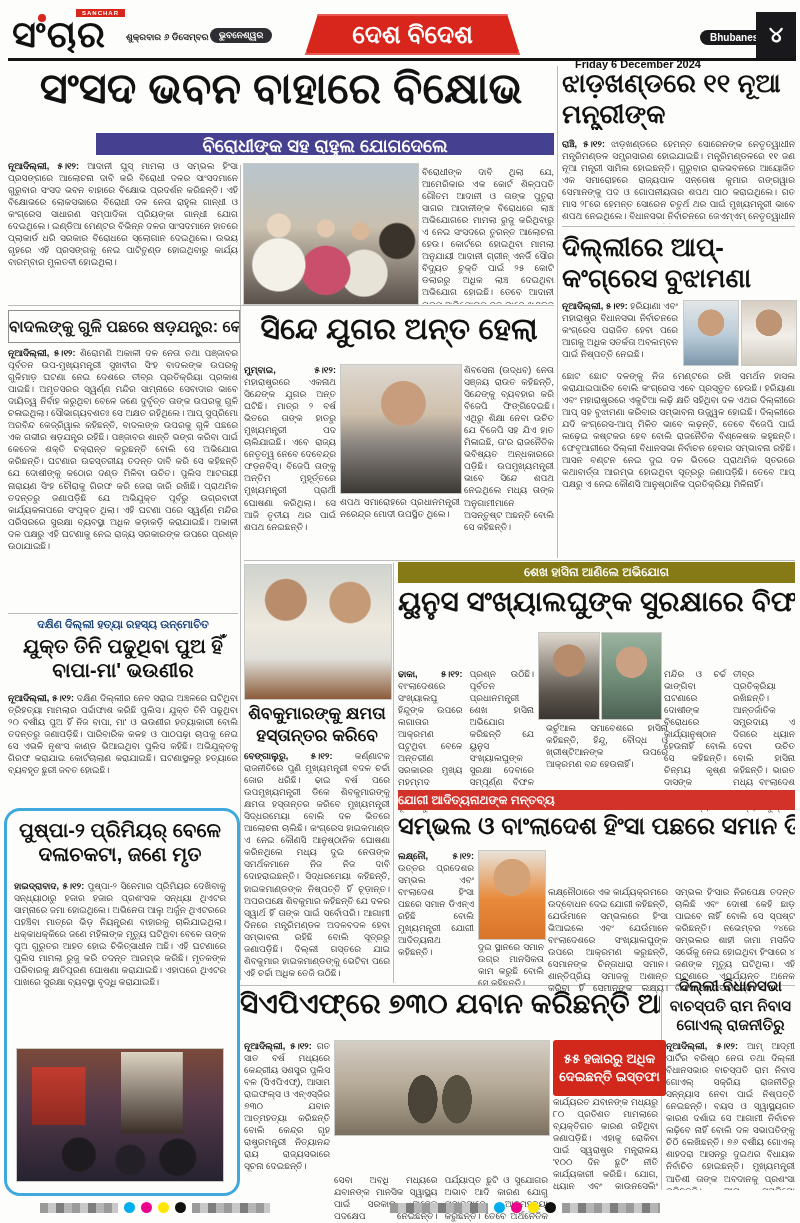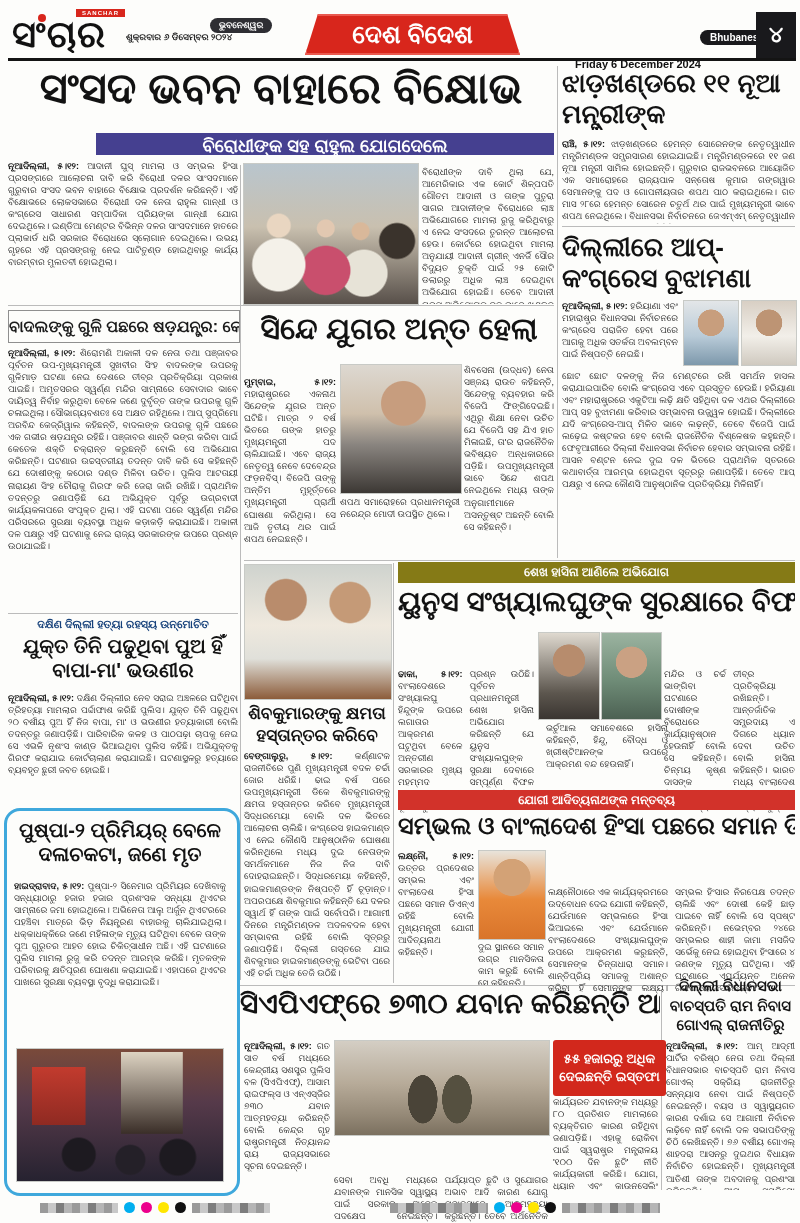--- a/index.html
+++ b/index.html
@@ -23,21 +23,21 @@
   .mast-rule{background:#141414;height:3px;}
   
   .hl{font-weight:800;color:#121212;overflow:hidden;}
   .hl-xl{font-size:43px;line-height:1.12;text-align:center;white-space:nowrap;}
   .hl-lg{font-size:30px;line-height:1.1;text-align:center;white-space:nowrap;}
   .hl-md-l{font-size:26px;line-height:1.18;text-align:left;}
   .hl-sm{font-size:20px;line-height:1.22;text-align:center;}
   .hl-xs{font-size:15px;line-height:1.3;text-align:center;}
   .subhead-bar{background:#454090;color:#fff;font-size:18px;font-weight:700;text-align:center;line-height:27px;}
   .kicker-olive{background:#857a16;color:#fff;font-size:12px;font-weight:700;text-align:center;line-height:21px;}
-  .kicker-red{background:#d2322a;color:#fff;font-size:12px;font-weight:700;text-align:center;line-height:20px;}
+  .kicker-red{background:#d2322a;color:#fff;font-size:12px;font-weight:700;line-height:20px;}
   .kicker-text{color:#15407a;font-size:11px;font-weight:700;text-align:center;}
   .boxed-hl{border:1px solid #8f8f8f;font-size:16px;font-weight:800;text-align:center;line-height:31px;white-space:nowrap;overflow:hidden;}
   .body-txt{font-size:9px;line-height:1.34;text-align:justify;color:#222;overflow:hidden;}
   .dateline{font-weight:700;color:#111;}
   .cols2{column-count:2;column-gap:7px;margin-top:36px;}
   .redbox{background:#d2281c;color:#fff;font-size:13px;font-weight:800;text-align:center;
           border-radius:3px;display:flex;align-items:center;justify-content:center;line-height:1.35;padding:4px;}
   .bluebox{border:3px solid #3fa8dc;border-radius:16px;}
   
   .vline{width:1px;background:#bbb;}
@@ -96,21 +96,21 @@
 <body>
 
 <div class="page">
 
   <div class="abs" style="left:12px;top:16px;width:110px;height:42px;">
     <span class="logo-tag">SANCHAR</span>
     <span class="logo-dot"></span>
     <div class="logo-text">ସଂଚାର</div>
   </div>
   <div class="abs mast-date" style="left:126px;top:32px;width:110px;">ଶୁକ୍ରବାର ୬ ଡିସେମ୍ବର ୨୦୨୪</div>
-  <div class="abs" style="left:210px;top:14px;font-family:Liberation Serif, serif;">
+  <div class="abs" style="left:210px;top:24px;font-family:Liberation Serif, serif;">
     <span class="city-pill">ଭୁବନେଶ୍ୱର</span>
   </div>
   <div class="abs banner" style="left:305px;top:14px;width:215px;height:41px;">ଦେଶ ବିଦେଶ</div>
   <div class="abs date-en" style="left:575px;top:30px;margin-top:28px;">Friday 6 December 2024</div>
   <div class="abs" style="left:700px;top:27px;">
     <span class="city-en">Bhubaneswar</span>
   </div>
   <div class="abs pageno" style="left:756px;top:12px;width:40px;height:46px;">୪</div>
   <div class="abs mast-rule" style="left:8px;top:58px;width:788px;"></div>
 
@@ -148,21 +148,21 @@
 
   <div class="abs bluebox" style="left:4px;top:808px;width:230px;height:382px;"></div>
   <div class="abs hl hl-sm" style="left:14px;top:818px;width:212px;height:54px;">ପୁଷ୍ପା-୨ ପ୍ରିମିୟର୍ ବେଳେ ଦଳାଚକଟା, ଜଣେ ମୃତ</div>
   <div class="abs body-txt" style="left:14px;top:880px;width:212px;height:164px;">
     <span class="dateline">ହାଇଦ୍ରାବାଦ, ୫।୧୨:</span>
     <span>ପୁଷ୍ପା-୨ ସିନେମାର ପ୍ରିମିୟର ଦେଖିବାକୁ ସନ୍ଧ୍ୟାଠାରୁ ହଜାର ହଜାର ପ୍ରଶଂସକ ସନ୍ଧ୍ୟା ଥିଏଟର ସାମ୍ନାରେ ଜମା ହୋଇଥିଲେ। ଅଭିନେତା ଆଲୁ ଅର୍ଜୁନ ଥିଏଟରରେ ପହଞ୍ଚିବା ମାତ୍ରେ ଭିଡ଼ ନିୟନ୍ତ୍ରଣ ବାହାରକୁ ଚାଲିଯାଇଥିଲା। ଧକ୍କାଧକ୍କିରେ ଜଣେ ମହିଳାଙ୍କ ମୃତ୍ୟୁ ଘଟିଥିବା ବେଳେ ତାଙ୍କ ପୁଅ ଗୁରୁତର ଆହତ ହୋଇ ଚିକିତ୍ସାଧୀନ ଅଛି। ଏହି ଘଟଣାରେ ପୁଲିସ ମାମଲା ରୁଜୁ କରି ତଦନ୍ତ ଆରମ୍ଭ କରିଛି। ମୃତକଙ୍କ ପରିବାରକୁ କ୍ଷତିପୂରଣ ଘୋଷଣା କରାଯାଇଛି। ଏହାପରେ ଥିଏଟର ପାଖରେ ସୁରକ୍ଷା ବ୍ୟବସ୍ଥା ବୃଦ୍ଧି କରାଯାଇଛି।</span>
   </div>
   <div class="abs photo p-pushpa" style="left:16px;top:1048px;width:206px;height:132px;"></div>
 
   <div class="abs hl hl-lg" style="left:244px;top:312px;width:310px;height:42px;">ସିନ୍ଦେ ଯୁଗର ଅନ୍ତ ହେଲା</div>
-  <div class="abs body-txt" style="left:244px;top:364px;width:92px;height:194px;margin-top:12px;">
+  <div class="abs body-txt" style="left:244px;top:364px;width:92px;height:194px;">
     <span class="dateline">ମୁମ୍ବାଇ, ୫।୧୨:</span>
     <span>ମହାରାଷ୍ଟ୍ରରେ ଏକନାଥ ସିନ୍ଦେଙ୍କ ଯୁଗର ଅନ୍ତ ଘଟିଛି। ମାତ୍ର ୨ ବର୍ଷ ଭିତରେ ତାଙ୍କ ହାତରୁ ମୁଖ୍ୟମନ୍ତ୍ରୀ ପଦ ଚାଲିଯାଇଛି। ଏବେ ରାଜ୍ୟ ନେତୃତ୍ୱ ନେବେ ଦେବେନ୍ଦ୍ର ଫଡ଼ନବିସ୍। ବିଜେପି ତାଙ୍କୁ ଅନ୍ତିମ ମୁହୂର୍ତ୍ତରେ ମୁଖ୍ୟମନ୍ତ୍ରୀ ପ୍ରାର୍ଥୀ ଘୋଷଣା କରିଥିଲା। ସେ ଆଜି ତୃତୀୟ ଥର ପାଇଁ ଶପଥ ନେଇଛନ୍ତି।</span>
   </div>
   <div class="abs photo p-raut" style="left:340px;top:364px;width:120px;height:128px;"></div>
   <div class="abs body-txt" style="left:340px;top:496px;width:120px;height:62px;">ଶପଥ ସମାରୋହରେ ପ୍ରଧାନମନ୍ତ୍ରୀ ନରେନ୍ଦ୍ର ମୋଦୀ ଉପସ୍ଥିତ ଥିଲେ।</div>
   <div class="abs body-txt" style="left:464px;top:364px;width:90px;height:194px;">ଶିବସେନା (ଉଦ୍ଧବ) ନେତା ସଞ୍ଜୟ ରାଉତ କହିଛନ୍ତି, ସିନ୍ଦେଙ୍କୁ ବ୍ୟବହାର କରି ବିଜେପି ଫିଙ୍ଗିଦେଇଛି। ଏଥିରୁ ଶିକ୍ଷା ନେବା ଉଚିତ ଯେ ବିଜେପି ସହ ଯିଏ ହାତ ମିଳାଇଛି, ତା'ର ରାଜନୈତିକ ଭବିଷ୍ୟତ ଅନ୍ଧକାରରେ ପଡ଼ିଛି। ଉପମୁଖ୍ୟମନ୍ତ୍ରୀ ଭାବେ ସିନ୍ଦେ ଶପଥ ନେଇଥିଲେ ମଧ୍ୟ ତାଙ୍କ ଅନୁଗାମୀମାନେ ଅସନ୍ତୁଷ୍ଟ ଅଛନ୍ତି ବୋଲି ସେ କହିଛନ୍ତି।</div>
 
   <div class="abs photo p-karnataka" style="left:244px;top:564px;width:146px;height:134px;"></div>
   <div class="abs hl hl-xs" style="left:244px;top:703px;width:146px;height:42px;font-size:17px;">ଶିବକୁମାରଙ୍କୁ କ୍ଷମତା ହସ୍ତାନ୍ତର କରିବେ ସିଦ୍ଧରମେୟା</div>
   <div class="abs body-txt" style="left:244px;top:750px;width:146px;height:232px;">

